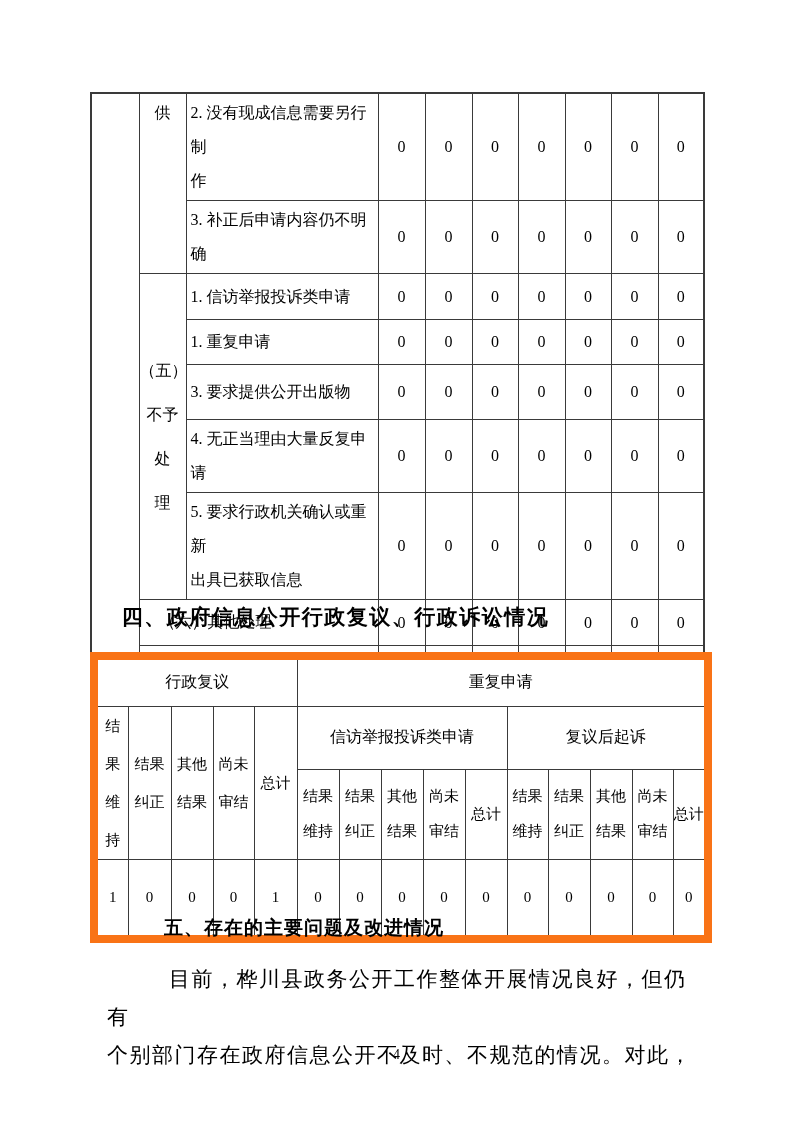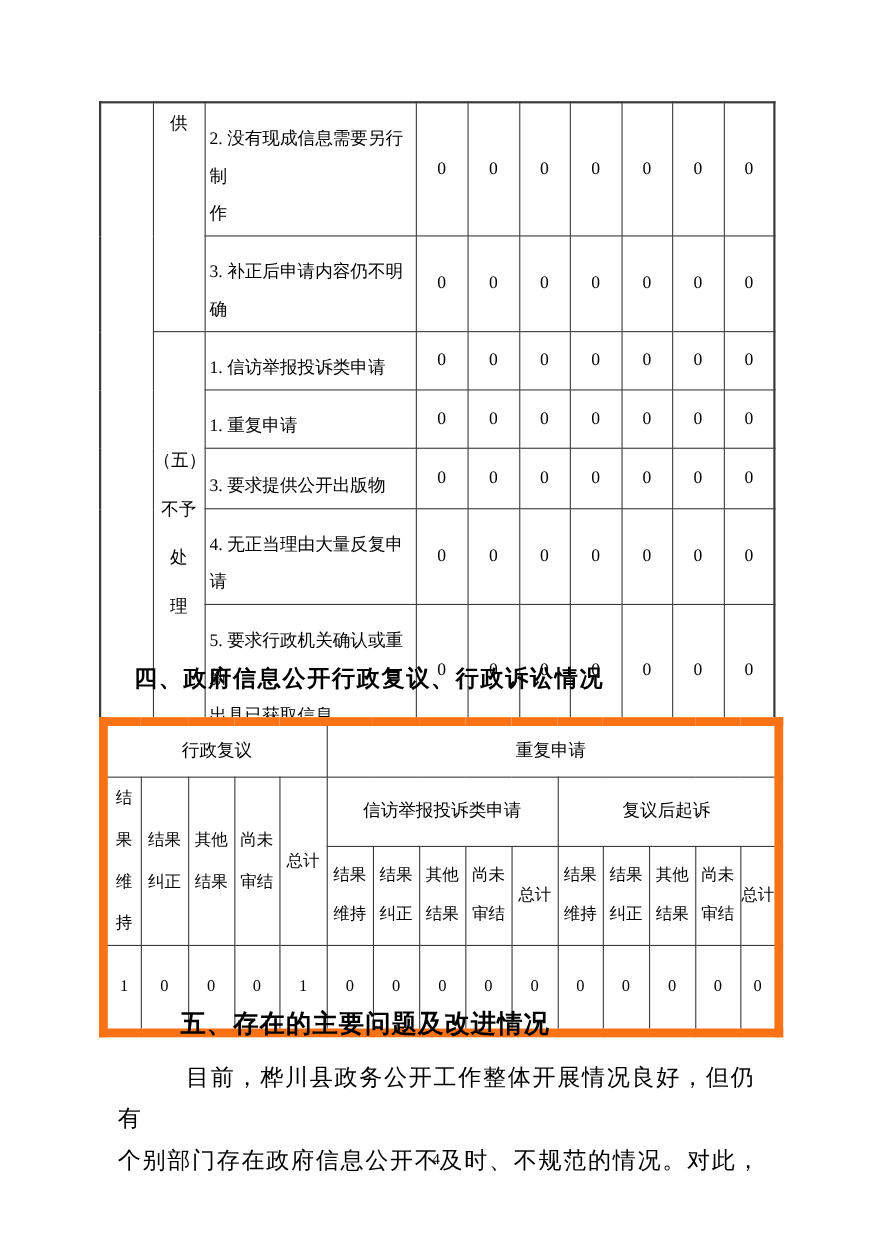--- a/index.html
+++ b/index.html
@@ -14,21 +14,21 @@
     overflow: hidden;
   }
 
   
   table { border-collapse: collapse; table-layout: fixed; position: absolute; background:#fff; }
   td { border: 1px solid #3a3a3a; padding: 0; overflow: hidden; vertical-align: middle; }
   .t1 { left: 90px; top: 92px; width: 613px; border: 2px solid #3a3a3a; font-size: 16px; }
   .t2 { left: 90px; top: 636px; width: 614px; border: 8px solid #f97316; font-size: 15px; margin-top: 16px; }
 
   
-  .t1 .c-desc  { text-align: left; padding: 16px 2px 2px 4px; white-space: pre-line; line-height: 34px; }
+  .t1 .c-desc  { text-align: left; padding: 2px 2px 2px 4px; white-space: pre-line; line-height: 34px; }
   .t1 .c-val   { text-align: center; }
   .t1 .c-group { text-align: center; white-space: pre-line; line-height: 44px; }
   .t1 .c-group-top { text-align: center; vertical-align: top; padding-top: 9px; line-height: 20px; }
   .t1 .c-sum   { text-align: left; padding-left: 20px; }
   .t1 .c-carry { text-align: left; padding-left: 3px; }
 
   
   .t2 .hdr  { text-align: center; font-size: 16px; }
   .t2 .sub  { text-align: center; white-space: pre-line; line-height: 38px; }
   .t2 .sub3 { line-height: 35px; }
@@ -38,21 +38,21 @@
   .sec4-title {
     position: absolute; top: 603px; left: 0; width: 671px;
     margin: 0; text-align: center;
     font-family: "Liberation Sans", "DejaVu Sans", sans-serif;
     font-size: 21px; font-weight: bold; letter-spacing: 1.5px;
   }
   .sec5-title {
     position: absolute; top: 915px; left: 164px;
     margin: 0;
     font-family: Liberation Sans, sans-serif;
-    font-size: 23px; font-weight: bold; letter-spacing: 1px;
+    font-size: 19px; font-weight: bold; letter-spacing: 1px;
   }
   .body-para {
     position: absolute; top: 944px; left: 91px; width: 590px;
     margin: 16px;
     font-size: 21px; line-height: 38px; letter-spacing: 1.5px;
     white-space: pre-line; text-indent: 62px;
   }
   .page-number {
     position: absolute; top: 1047px; left: 0; width: 793px;
     text-align: center; font-size: 14px;

